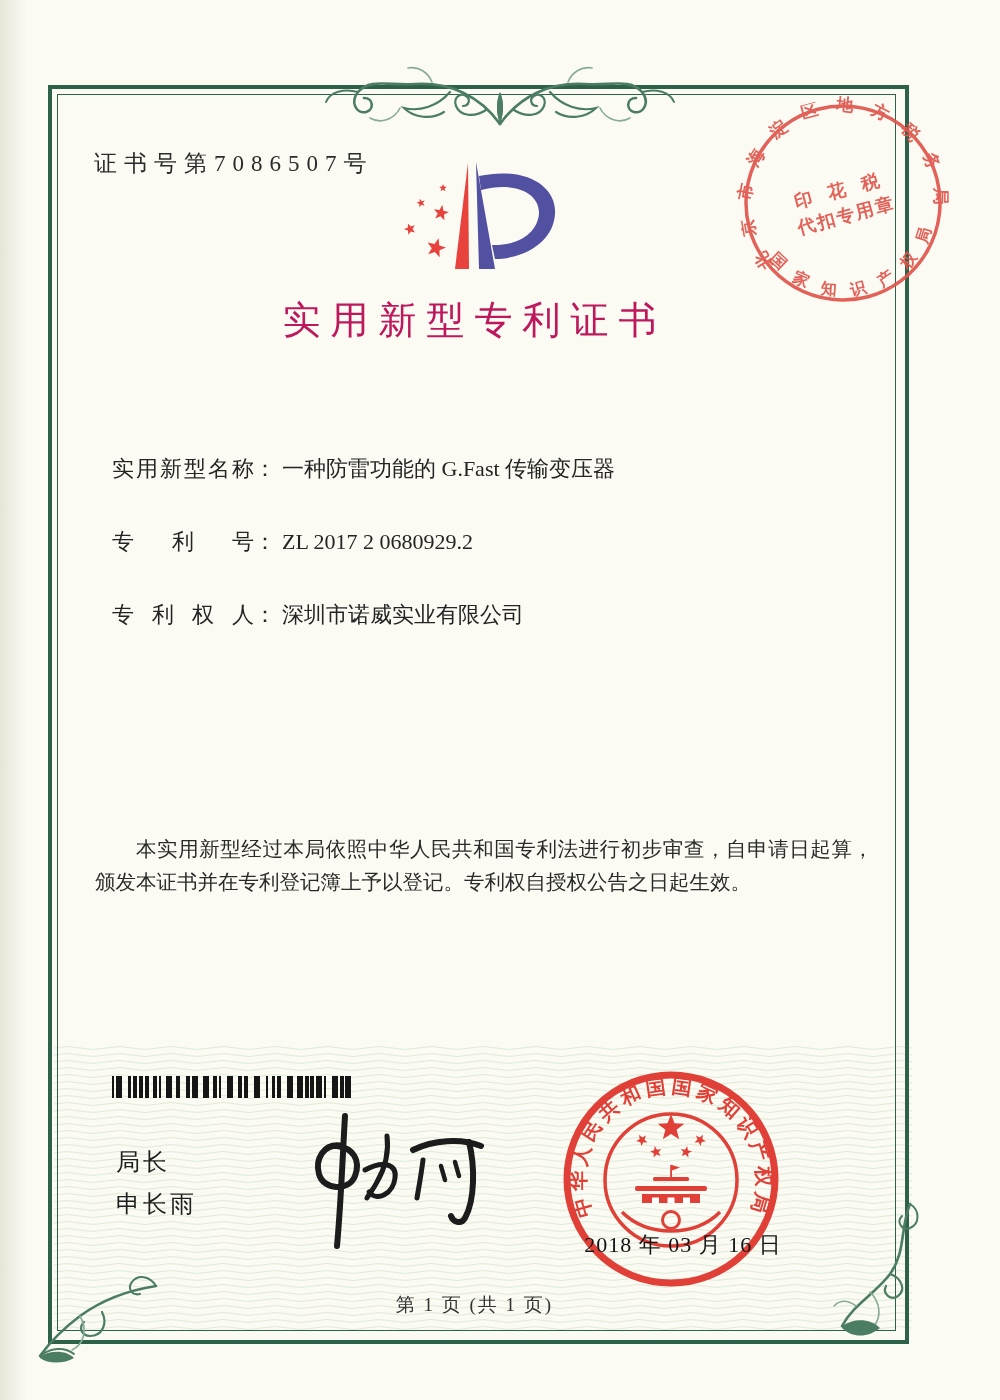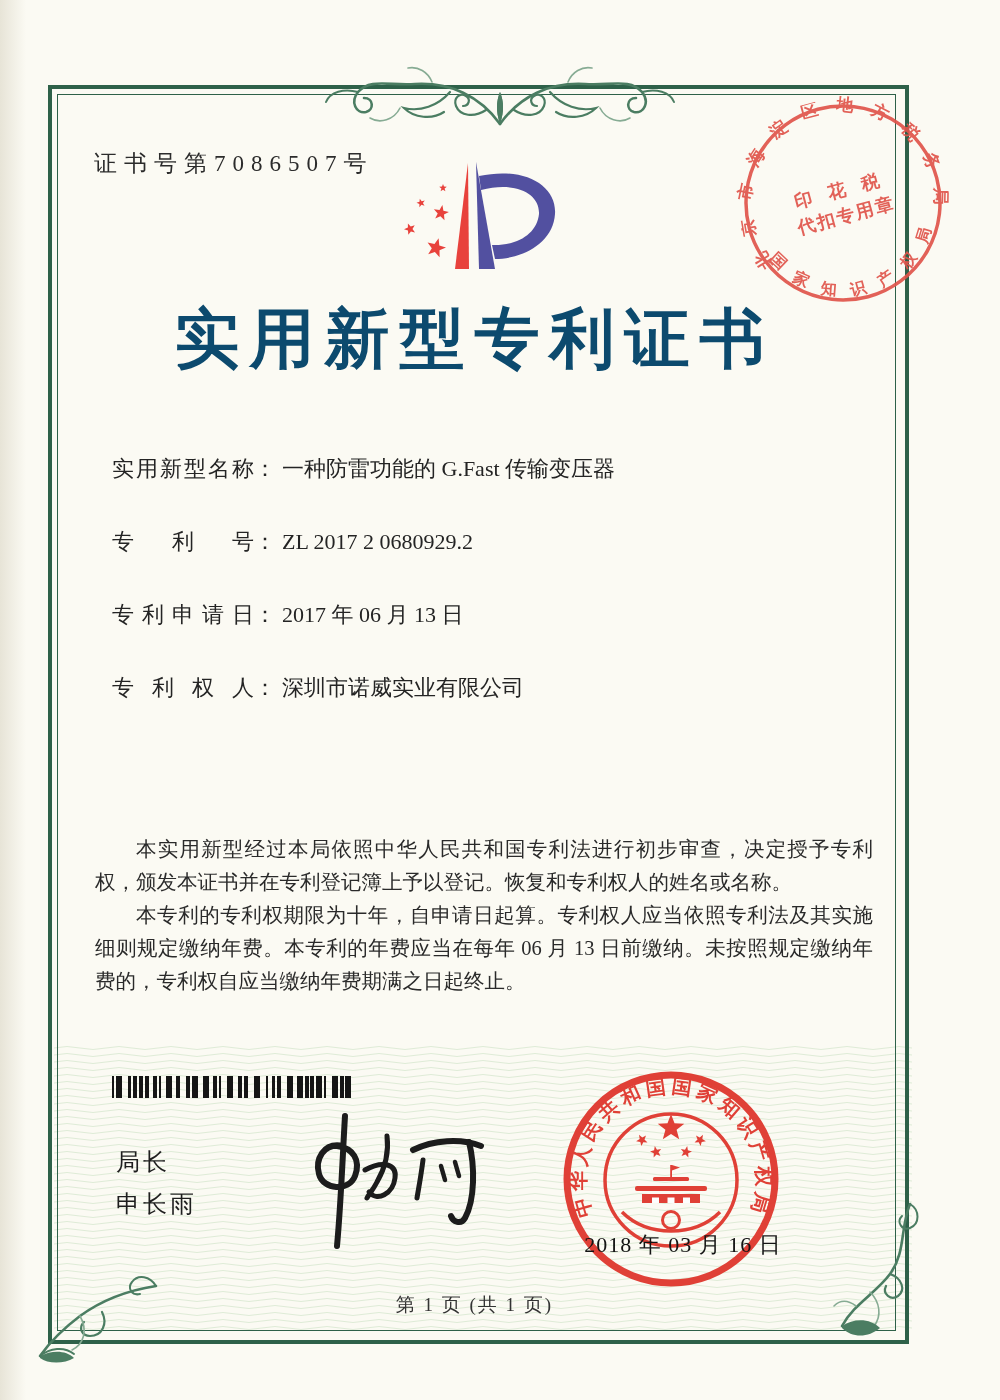--- a/index.html
+++ b/index.html
@@ -18,21 +18,21 @@
   .orn-f{fill:var(--ornament_green,#4b7d62);}
   .cert-number{position:absolute;left:94px;top:148px;font-size:23px;letter-spacing:7px;
     color:var(--text_dark,#222);z-index:4;}
   .logo-svg{position:absolute;left:393px;top:146px;z-index:4;}
   .logo-red{fill:var(--logo_red,#e8423c);}
   .logo-blue{fill:var(--logo_blue,#5250a0);}
   .tax-stamp{position:absolute;left:738px;top:98px;z-index:6;transform:rotate(-15deg);opacity:.92;}
   .stamp-s{stroke:var(--stamp_red,#e05a50);fill:none;}
   .stamp-txt{fill:var(--stamp_red,#e05a50);font-family:"Liberation Serif","DejaVu Serif",serif;font-weight:bold;}
   .doc-title{position:absolute;left:48px;top:295px;width:853px;text-align:center;
-    font-size:65px;font-weight:700;letter-spacing:10px;color:#0c4a6e;z-index:4;}
+    font-size:38px;font-weight:400;letter-spacing:10px;color:#be185d;z-index:4;}
   .fields{position:absolute;left:112px;top:426px;z-index:4;}
   .f-row{height:30px;line-height:30px;margin-bottom:43px;font-size:22px;color:#242424;white-space:nowrap;margin-top:28px;}
   .f-label{display:inline-block;width:142px;text-align:justify;text-align-last:justify;vertical-align:top;}
   .f-colon{display:inline-block;margin-right:6px;}
   .body-text{position:absolute;left:95px;top:833px;width:778px;z-index:4;
     font-size:20.5px;line-height:33px;color:#2a2a2a;text-align:justify;}
   .body-text p{margin:0;text-indent:2em;}
   .barcode{position:absolute;left:112px;top:1076px;width:252px;height:22px;z-index:4;
     display:flex;align-items:stretch;}
   .barcode .b{background:#151515;}
@@ -167,30 +167,26 @@
   <div class="doc-title">实用新型专利证书</div>
 
   <div class="fields">
     <div class="f-row">
       <span class="f-label">实用新型名称</span><span class="f-colon">：</span><span>一种防雷功能的 G.Fast 传输变压器</span>
     </div>
     <div class="f-row">
       <span class="f-label">专利号</span><span class="f-colon">：</span><span>ZL 2017 2 0680929.2</span>
     </div>
     <div class="f-row">
-      <span class="f-label">专利申请日</span><span class="f-colon">：</span><span>2017 年 06 月 13 日</span>
-    </div>
-    <div class="f-row">
       <span class="f-label">专利权人</span><span class="f-colon">：</span><span>深圳市诺威实业有限公司</span>
     </div>
   </div>
 
   <div class="body-text">
-    <p>本实用新型经过本局依照中华人民共和国专利法进行初步审查，决定授予专利权，颁发本证书并在专利登记簿上予以登记。恢复和专利权人的姓名或名称。</p>
-    <p>本专利的专利权期限为十年，自申请日起算。专利权人应当依照专利法及其实施细则规定缴纳年费。本专利的年费应当在每年 06 月 13 日前缴纳。未按照规定缴纳年费的，专利权自应当缴纳年费期满之日起终止。</p>
+    <p>本实用新型经过本局依照中华人民共和国专利法进行初步审查，自申请日起算，颁发本证书并在专利登记簿上予以登记。专利权自授权公告之日起生效。</p>
   </div>
 
   <div class="barcode" id="barcode">
       <div class="b" style="width: 1.95px;"></div>
       <div class="w" style="width: 1.95px;"></div>
       <div class="b" style="width: 5.85px;"></div>
       <div class="w" style="width: 5.85px;"></div>
       <div class="b" style="width: 3.9px;"></div>
       <div class="w" style="width: 1.95px;"></div>
       <div class="b" style="width: 3.9px;"></div>

